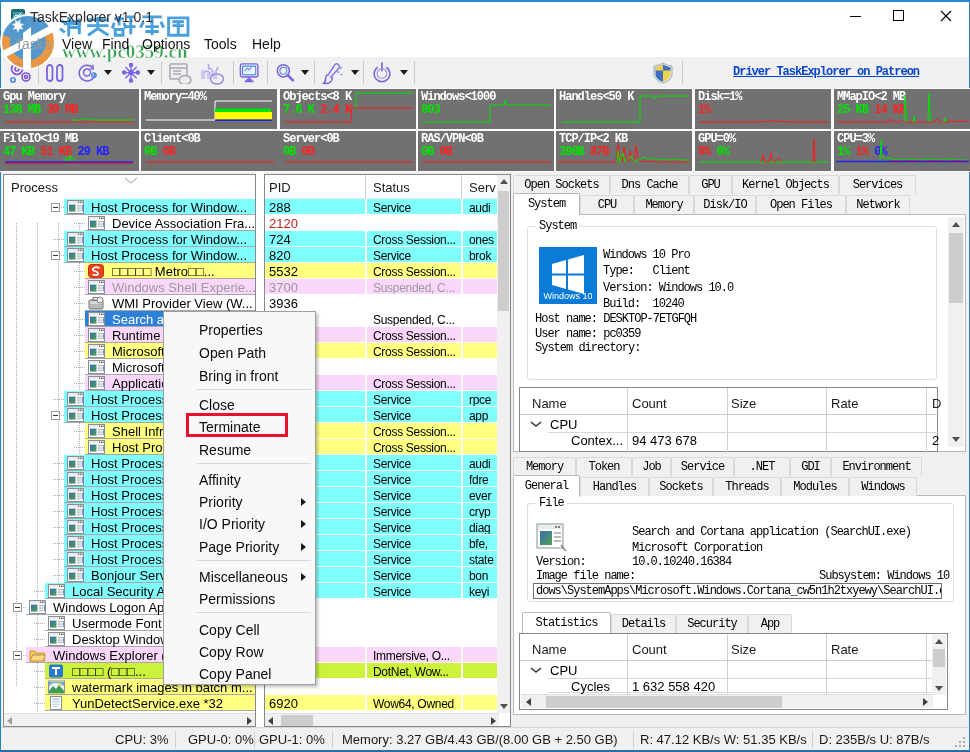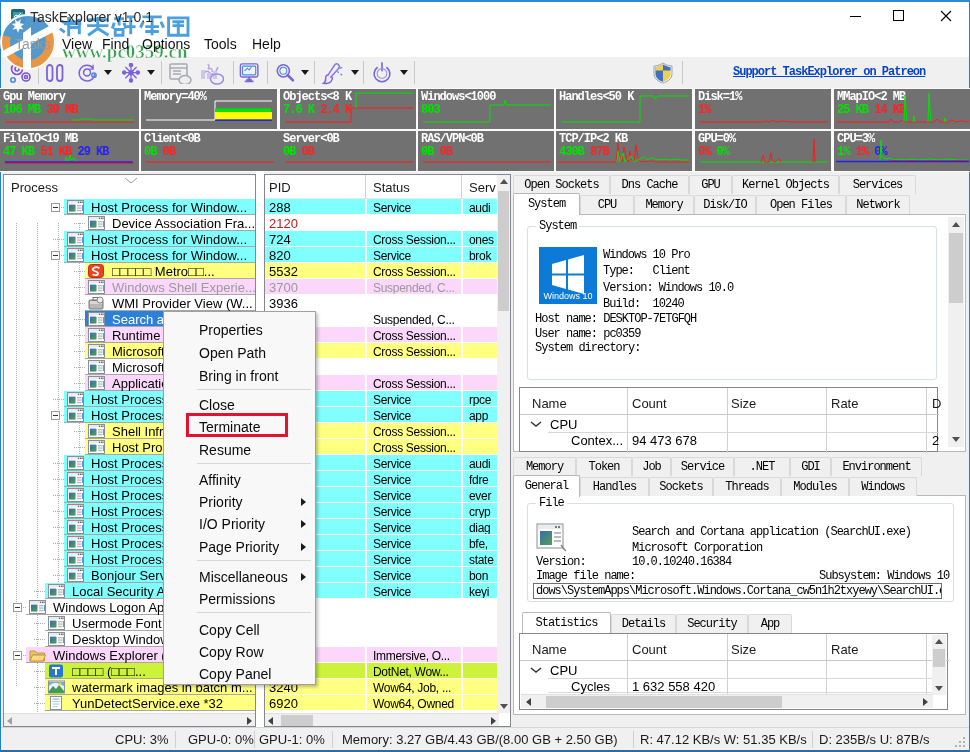--- a/index.html
+++ b/index.html
@@ -223,27 +223,27 @@
   <div class="darr" style="left:399px;top:13px"></div>
   <div class="tsep" style="left:413px"></div>
   <svg class="abs" style="left:652px;top:5px" width="20" height="22" viewBox="0 0 20 22">
     <path d="M10 1 C7 3 3 4 1 4 v8 c0 5 5 8 9 9 c4-1 9-4 9-9 V4 c-2 0-6-1-9-3z" fill="#e8edf2" stroke="#98a8b8"></path>
     <path d="M10 2.5 C7.5 4 4.5 5 2.5 5.2 v6.8 c0 4 4 6.8 7.5 7.8 z" fill="#3f6fc0"></path>
     <path d="M10 2.5 c2.5 1.5 5.5 2.5 7.5 2.7 v6.8 c0 4-4 6.8-7.5 7.8 z" fill="#f0d24a"></path>
     <path d="M10 2.5 C7.5 4 4.5 5 2.5 5.2 l0 3.4 h7.5 z" fill="#f0d24a"></path>
     <path d="M10 2.5 c2.5 1.5 5.5 2.5 7.5 2.7 l0 3.4 h-7.5 z" fill="#3f6fc0"></path>
   </svg>
   <div class="tsep" style="left:681px"></div>
-  <div id="patreon">Support TaskExplorer on Patreon</div>
+  <div id="patreon">Driver TaskExplorer on Patreon</div>
 </div>
 
 <div id="graphs">
     <div class="gcell" style="left:0px;top:1px;width:139px">
       <div class="gtitle">Gpu Memory</div>
-      <div class="gval"><span class="gv-g">106 MB </span><span class="gv-r">39 MB </span></div>
+      <div class="gval"><span class="gv-g">138 MB </span><span class="gv-r">39 MB </span></div>
       <svg class="gsvg" width="139" height="40">
         <polyline points="5,33 134,33" fill="none" stroke="#ff1a1a" stroke-width="1"></polyline>
         <polyline points="72,31 80,31 82,30 90,30 92,31 134,31" fill="none" stroke="#00e400" stroke-width="1"></polyline>
       </svg>
     </div>
 <div class="gcell" style="left:141px;top:1px;width:136px">
       <div class="gtitle">Memory=40%</div>
       <svg class="gsvg" width="136" height="40">
         <polyline points="5,31 74,31 74,12 131,12" fill="none" stroke="#ffffff" stroke-width="1"></polyline>
         <rect x="74" y="19.5" width="56" height="3.5" fill="#00e400"></rect>
@@ -315,21 +315,21 @@
     </div>
 <div class="gcell" style="left:418px;top:43px;width:136px">
       <div class="gtitle">RAS/VPN&lt;0B</div>
       <div class="gval"><span class="gv-g">0B </span><span class="gv-r">0B </span></div>
       <svg class="gsvg" width="136" height="40">
         <polyline points="5,31 133,31" fill="none" stroke="#ff1a1a" stroke-width="1"></polyline>
       </svg>
     </div>
 <div class="gcell" style="left:556px;top:43px;width:136px">
       <div class="gtitle">TCP/IP&lt;2 KB</div>
-      <div class="gval"><span class="gv-g">430B </span><span class="gv-r">87B </span></div>
+      <div class="gval"><span class="gv-g">398B </span><span class="gv-r">87B </span></div>
       <svg class="gsvg" width="136" height="40">
         <polyline points="2,31 60,31 62,12 64,28 66,31 68,16 70,26 72,31 74,20 76,29 78,31 80,14 82,27 85,31 95,30 100,31 133,31" fill="none" stroke="#ff1a1a" stroke-width="1"></polyline>
         <polyline points="61,31 62,20 64,31 67,22 69,31 75,25 78,31 84,28 88,26 92,29 96,27 102,29 108,28 114,29 120,28 126,29 133,29" fill="none" stroke="#00e400" stroke-width="1"></polyline>
       </svg>
     </div>
 <div class="gcell" style="left:695px;top:43px;width:136px">
       <div class="gtitle">GPU=0%</div>
       <div class="gval"><span class="gv-r">0% </span><span class="gv-g">0% </span></div>
       <svg class="gsvg" width="136" height="40">
         <polyline points="5,31 133,31" fill="none" stroke="#00e400" stroke-width="1"></polyline>
@@ -847,27 +847,20 @@
         <div class="mrow" style="top:448px;background:#fbd7fb;border-bottom:1px solid #fff">
 <div class="mcell" style="left:4px;width:95px;color:#000"></div>
 <div class="mcell" style="left:108px;width:88px;color:#000"><span class="st">Immersive, O...</span></div>
 <div class="mcell" style="left:204px;width:30px;color:#000"><span class="st"></span></div>
 <div class="gridv" style="left:100px"></div>
           <div class="gridv" style="left:196px"></div>
         </div>
         <div class="mrow" style="top:464px;background:#cdf23c;border-bottom:1px solid #fff">
 <div class="mcell" style="left:4px;width:95px;color:#000"></div>
 <div class="mcell" style="left:108px;width:88px;color:#000"><span class="st">DotNet, Wow...</span></div>
-<div class="mcell" style="left:204px;width:30px;color:#000"><span class="st"></span></div>
-<div class="gridv" style="left:100px"></div>
-          <div class="gridv" style="left:196px"></div>
-        </div>
-        <div class="mrow" style="top:480px;background:#ffff80;border-bottom:1px solid #fff">
-<div class="mcell" style="left:4px;width:95px;color:#000">3240</div>
-<div class="mcell" style="left:108px;width:88px;color:#000"><span class="st">Wow64, Job, ...</span></div>
 <div class="mcell" style="left:204px;width:30px;color:#000"><span class="st"></span></div>
 <div class="gridv" style="left:100px"></div>
           <div class="gridv" style="left:196px"></div>
         </div>
         <div class="mrow" style="top:496px;background:#ffff80;border-bottom:1px solid #fff">
 <div class="mcell" style="left:4px;width:95px;color:#000">6920</div>
 <div class="mcell" style="left:108px;width:88px;color:#000"><span class="st">Wow64, Owned</span></div>
 <div class="mcell" style="left:204px;width:30px;color:#000"><span class="st"></span></div>
 <div class="gridv" style="left:100px"></div>
           <div class="gridv" style="left:196px"></div>

